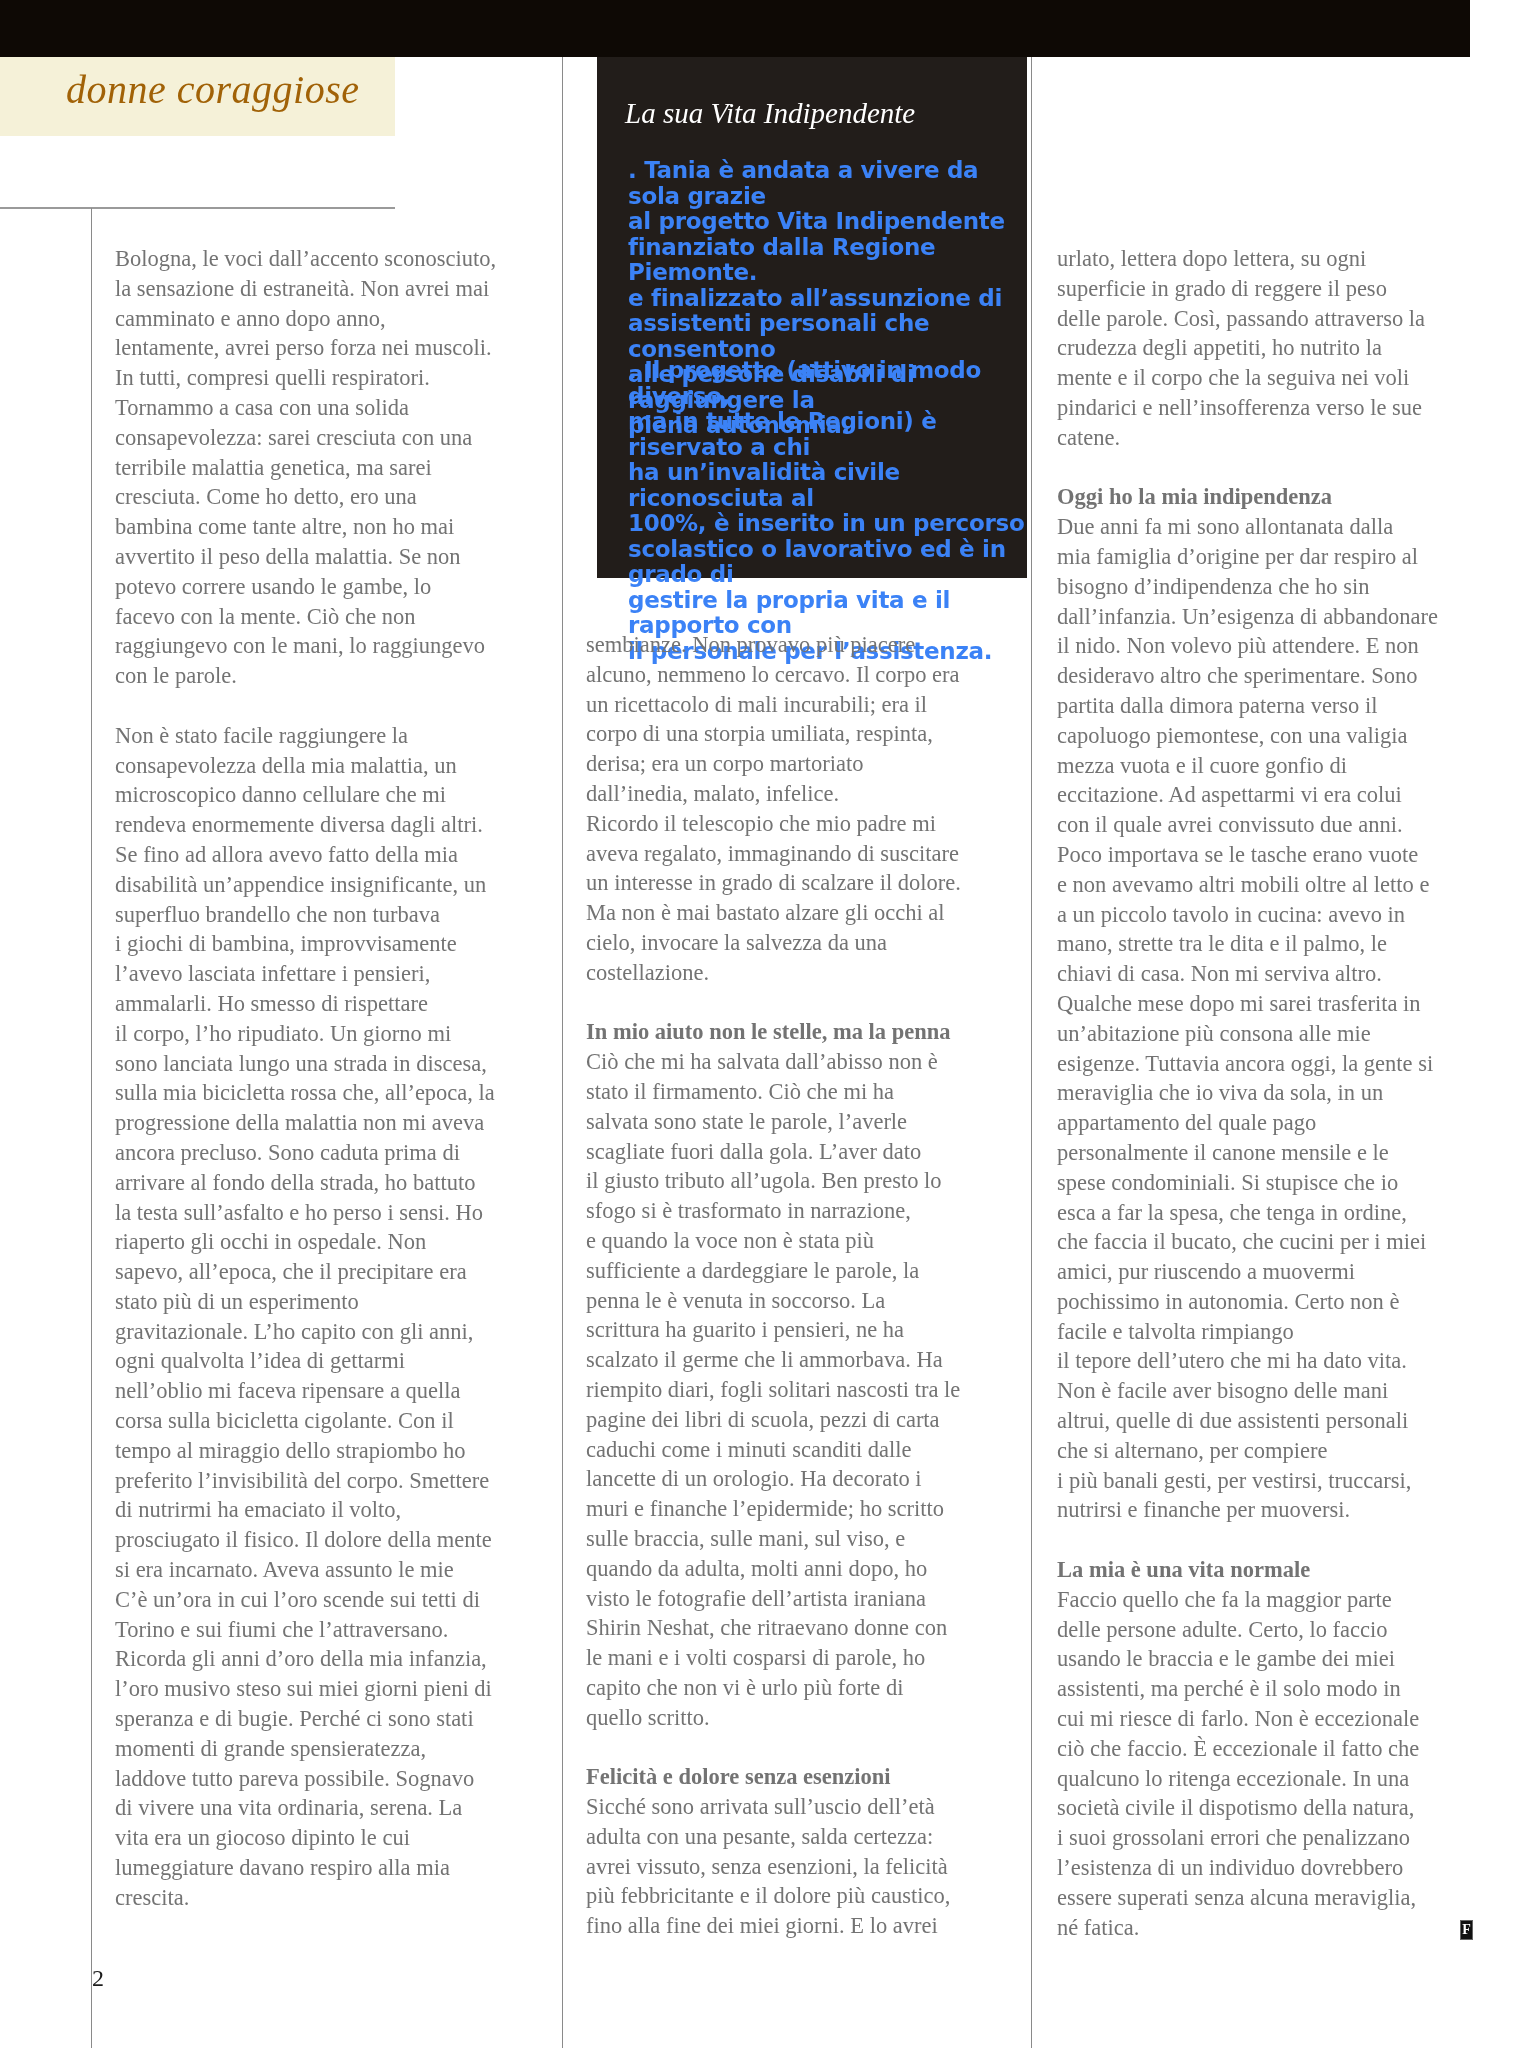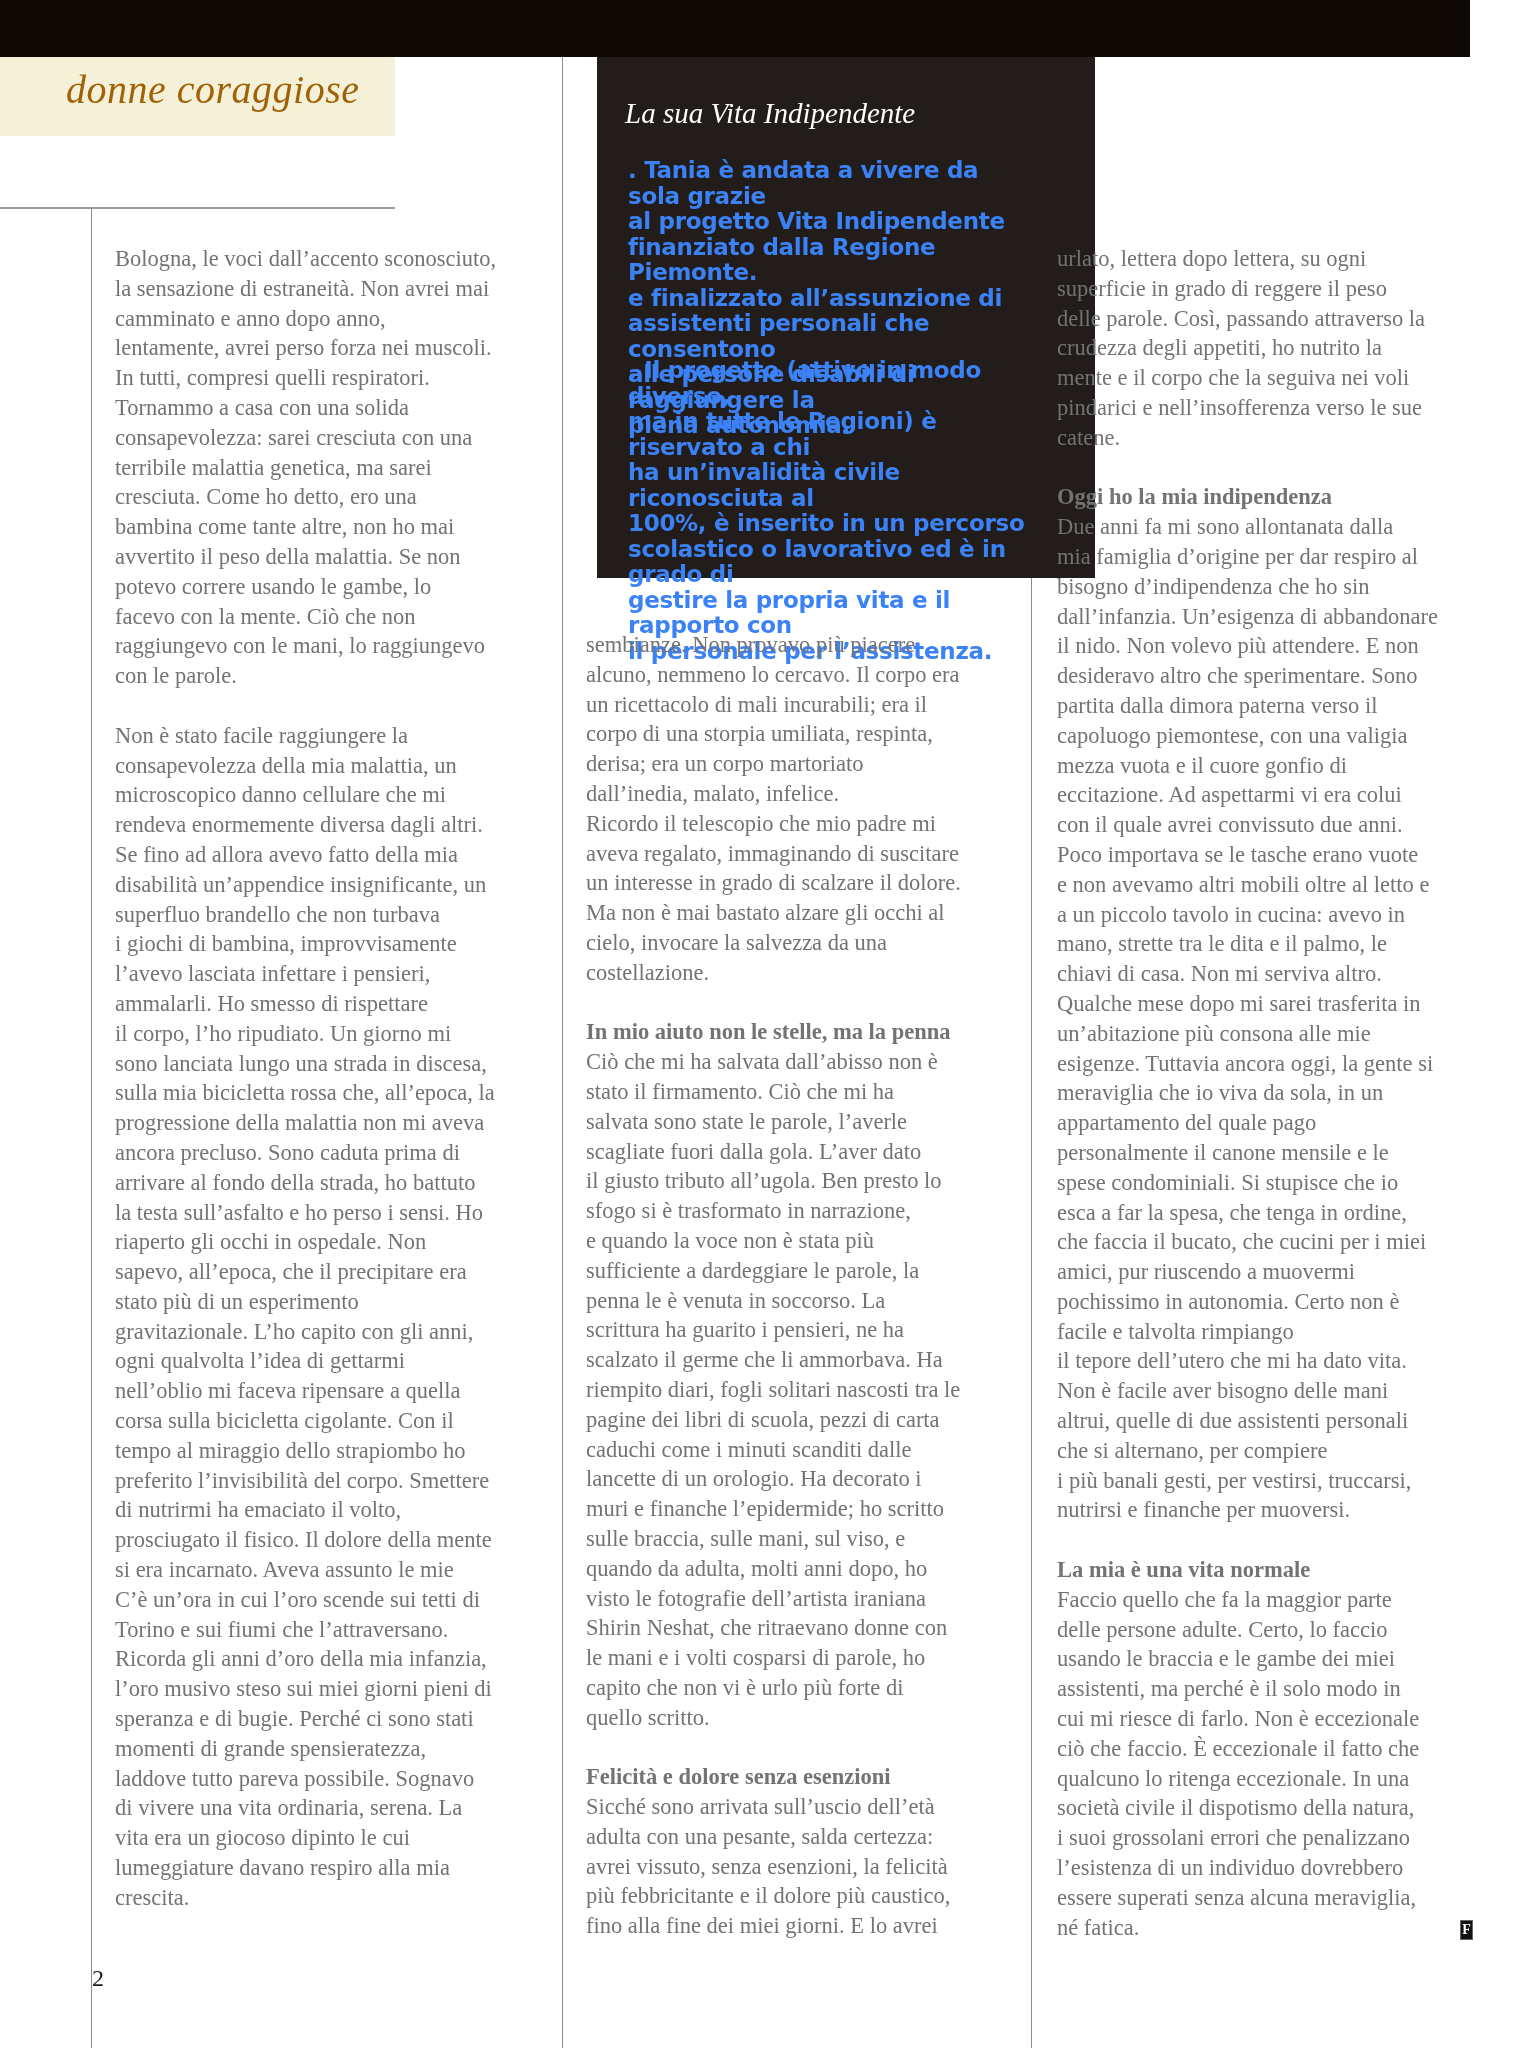--- a/index.html
+++ b/index.html
@@ -5,21 +5,21 @@
   html, body { margin:0; padding:0; background:#ffffff; }
   body { width:1513px; height:2048px; position:relative; overflow:hidden; }
   .topbar { position:absolute; left:0; top:0; width:1470px; height:57px; background:#0e0905; }
   .section-band { position:absolute; left:0; top:57px; width:395px; height:79px; background:#f5f1d8; }
   .section-title { position:absolute; left:66px; top:66px; font-family:"Liberation Serif", serif; font-style:italic; font-size:40px; color:#a16207; letter-spacing:0.5px; margin:0; font-weight:normal; }
   .hrule { position:absolute; left:0; top:207px; width:395px; height:2px; background:#9a9a9a; }
   .vrule { position:absolute; width:1px; background:#8a8a8a; }
   .vrule.left { left:91px; top:208px; height:1840px; }
   .vrule.mid { left:562px; top:57px; height:1991px; }
   .vrule.right { left:1031px; top:57px; height:1991px; }
-  .sidebar { position:absolute; left:597px; top:57px; width:498px; height:521px; background:#221d1a; color:#ffffff; }
+  .sidebar { position:absolute; left:597px; top:57px; width:430px; height:521px; background:#221d1a; color:#ffffff; }
   .sidebar-title { position:absolute; left:28px; top:40px; font-family:"Liberation Serif", serif; font-style:italic; font-size:29px; margin:0; font-weight:normal; color:#ffffff; }
   .sidebar-p { position:absolute; left:28px; width:400px; font-family:"DejaVu Sans", sans-serif; font-weight:bold; font-size:23px; line-height:25.5px; margin:3px; color:#3b82f6; letter-spacing:-0.3px; }
   .sidebar-p.p1 { top:98px; }
   .sidebar-p.p2 { top:298px; }
   .col { position:absolute; font-family:"Liberation Serif", serif; font-size:22.5px; line-height:29.8px; color:#737373; }
   .col p { margin:0; white-space:pre-line; }
   .col h3 { margin:0; font-size:22.5px; line-height:29.8px; font-weight:bold; }
   .col .gap { height:29.8px; }
   .col.c1 { left:115px; top:244px; width:440px; }
   .col.c2 { left:586px; top:630px; width:440px; }

